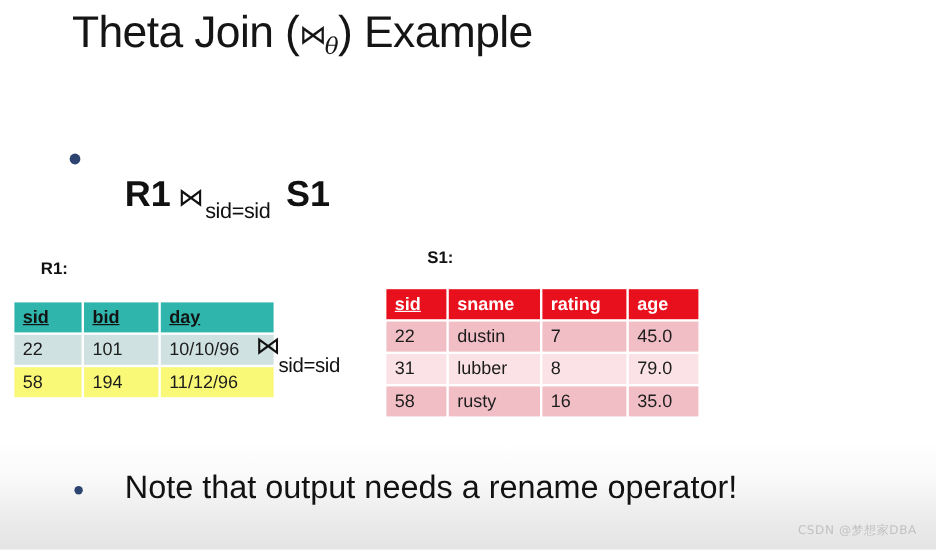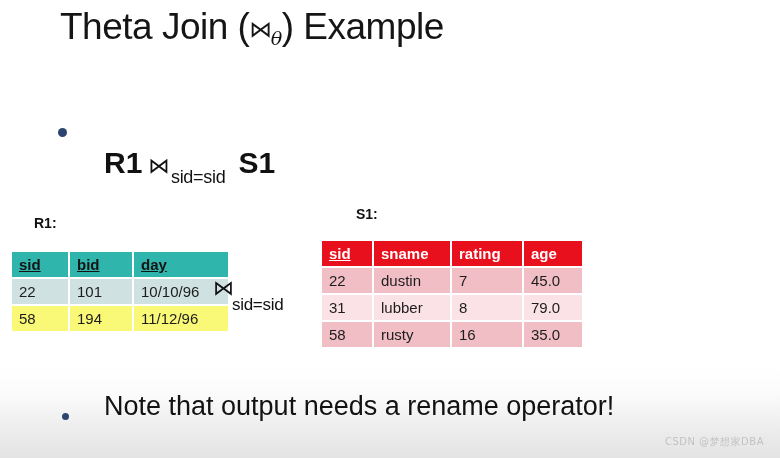--- a/index.html
+++ b/index.html
@@ -171,21 +171,21 @@
     margin-left: 19px;
     letter-spacing: -0.3px;
   }
 
   
   #bullet-two {
     position: absolute;
     left: 62px;
     top: 392px;
     display: flex;
-    align-items: flex-end;
+    align-items: flex-start;
   }
   #bullet-two .bullet-dot {
     width: 7px;
     height: 7px;
     margin-top: 13px;
   }
   #bullet-two .b-text {
     margin-left: 35px;
     font-size: 27px;
     font-weight: 400;

